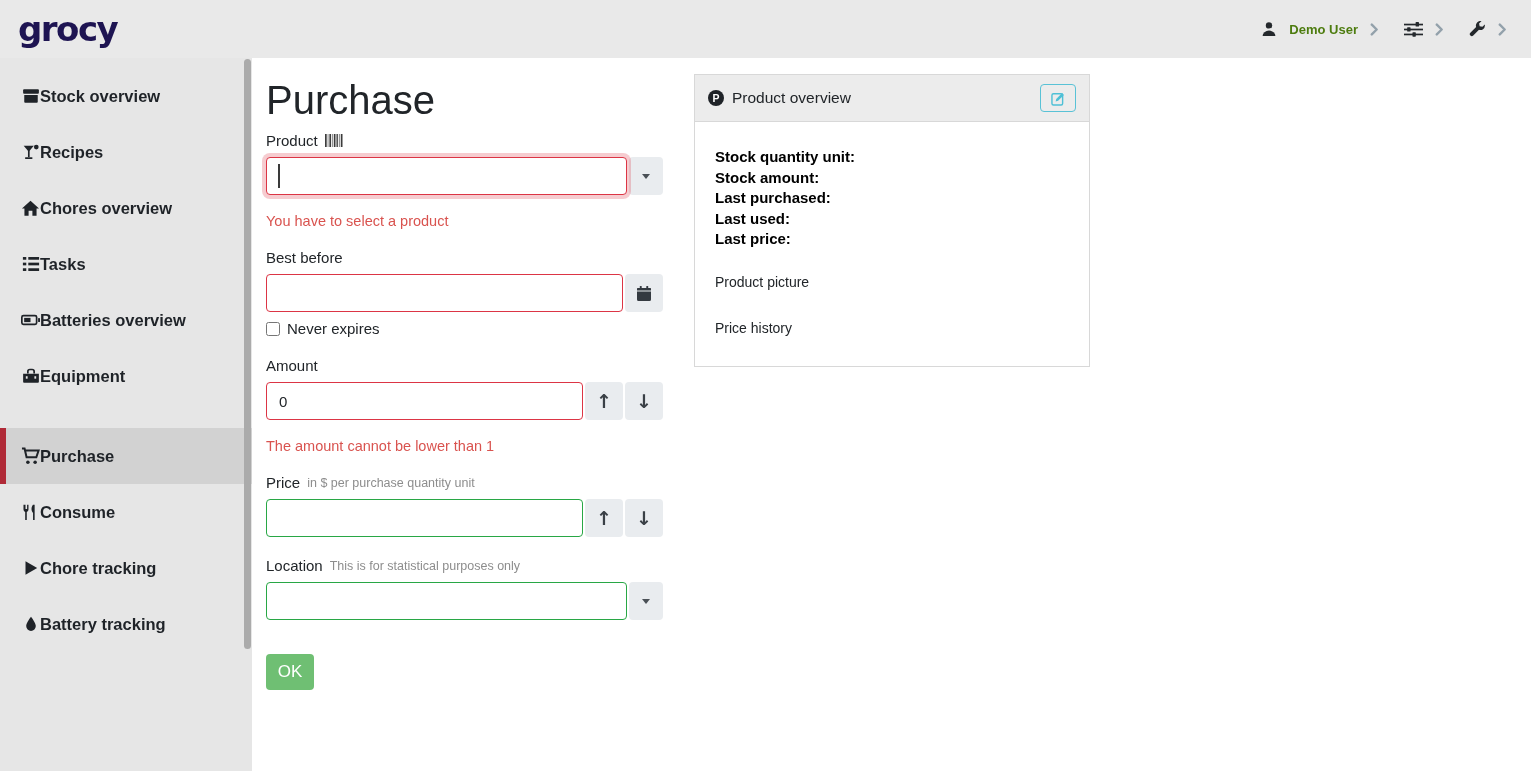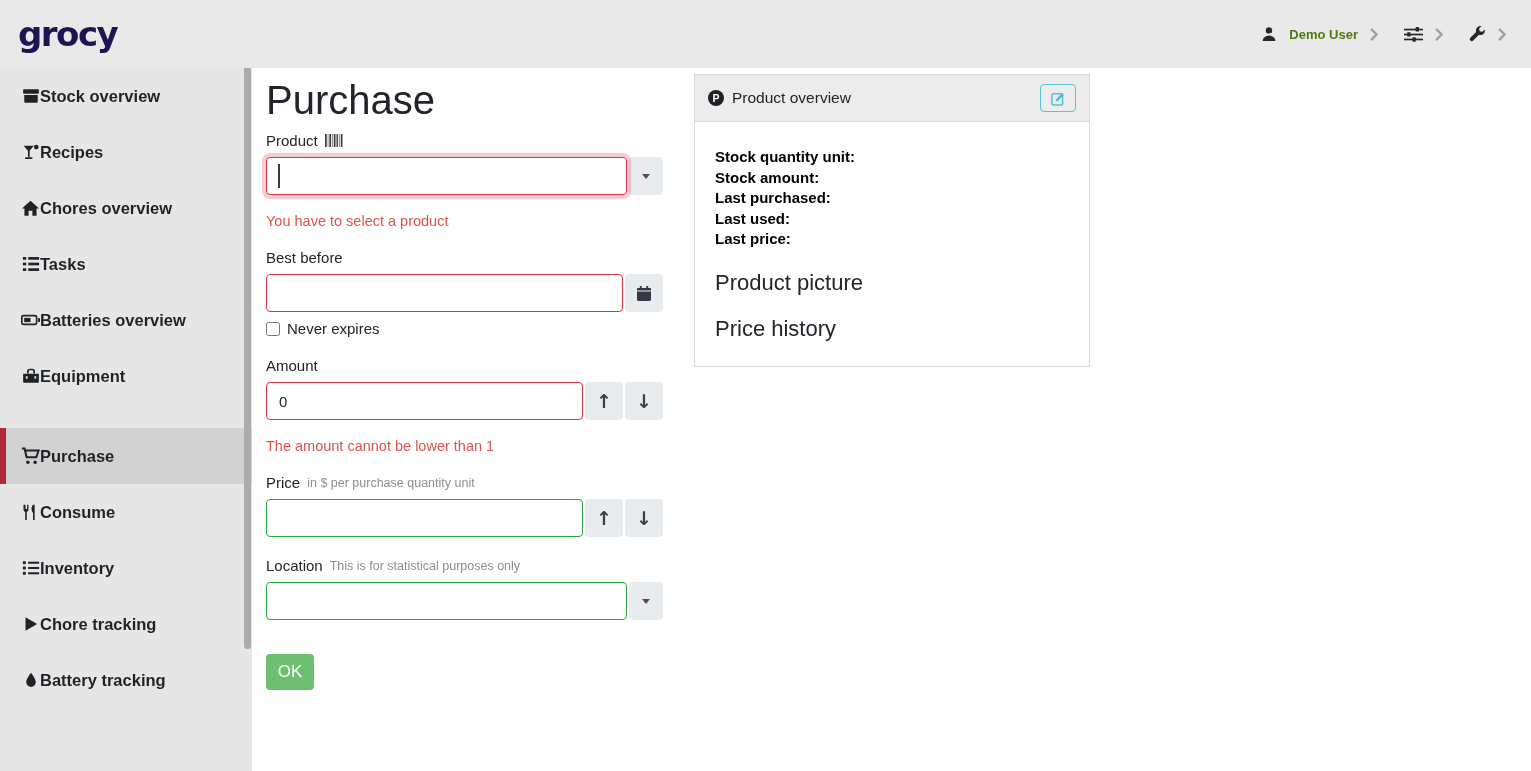--- a/index.html
+++ b/index.html
@@ -3,21 +3,21 @@
 <meta charset="utf-8">
 <style>
   * { box-sizing: border-box; margin: 0; padding: 0; }
   html, body { width: 1531px; height: 771px; overflow: hidden; }
   body {
     font-family: "Liberation Sans", "DejaVu Sans", sans-serif;
     background: #ffffff; color: #212529; position: relative;
   }
   
   .topbar {
-    height: 68px; background: #e9e9e9; display: flex;
+    height: 58px; background: #e9e9e9; display: flex;
     align-items: center; justify-content: space-between;
     padding: 0 24px 0 18px; position: relative; z-index: 5;
   }
   .logo {
     font-size: 34px; font-weight: 800; letter-spacing: -1.5px;
     color: #1e1452; text-decoration: none; cursor: pointer;
     font-family: "DejaVu Sans", sans-serif;
   }
   .topbar-right { display: flex; align-items: center; gap: 13px; }
   .topbar-group { display: flex; align-items: center; gap: 12px; margin-left: 12px; cursor: pointer; }
@@ -87,21 +87,21 @@
   .p-circle {
     width: 16px; height: 16px; border-radius: 50%; background: #1f2328; color: #fff;
     font-size: 10.5px; font-weight: 700; display: inline-flex; align-items: center; justify-content: center;
   }
   .btn-edit {
     width: 36px; height: 28px; border: 1px solid #59c2d6; border-radius: 4px;
     background: transparent; display: flex; align-items: center; justify-content: center; cursor: pointer;
   }
   .card-body { padding: 25px 20px 24px; }
   .ov-field { font-size: 15px; font-weight: 700; color: #000000; line-height: 20.5px; }
-  .ov-section { font-size: 22px; font-weight: 500; color: #212529; margin-top: 19px; line-height: 27px; }
+  .ov-section { font-size: 14px; font-weight: 500; color: #212529; margin-top: 19px; line-height: 27px; }
 </style>
 </head>
 <body>
 
 <div class="topbar">
   <a class="logo">grocy</a>
   <div class="topbar-right">
     <div class="topbar-group">
       <span class="top-icon">
         <svg width="16" height="16" viewBox="0 0 16 16" fill="currentColor">
@@ -223,33 +223,20 @@
     <span>Purchase</span>
   </div>
   <div class="nav-item">
     <span class="icon">
       <svg width="17" height="17" viewBox="0 0 16 16" fill="currentColor">
           <path d="M1.4.8v4.4a2.4 2.4 0 0 0 1.6 2.3V15h1.5V7.5a2.4 2.4 0 0 0 1.6-2.3V.8H4.8v4H3.3v-4z"></path>
           <path d="M10.3.8c-1.7 2.1-1.9 5.6.1 7.6V15h1.5V.8z"></path>
         </svg>
     </span>
     <span>Consume</span>
-  </div>
-  <div class="nav-item">
-    <span class="icon">
-      <svg width="18" height="18" viewBox="0 0 16 16" fill="currentColor">
-          <rect x="0.8" y="2" width="2.6" height="2.6"></rect>
-          <rect x="5.4" y="2.4" width="9.8" height="1.8"></rect>
-          <rect x="0.8" y="6.7" width="2.6" height="2.6"></rect>
-          <rect x="5.4" y="7.1" width="9.8" height="1.8"></rect>
-          <rect x="0.8" y="11.4" width="2.6" height="2.6"></rect>
-          <rect x="5.4" y="11.8" width="9.8" height="1.8"></rect>
-        </svg>
-    </span>
-    <span>Inventory</span>
   </div>
   <div class="nav-item">
     <span class="icon">
       <svg width="16" height="16" viewBox="0 0 16 16" fill="currentColor">
           <path d="M2.5 1.2v13.6L14.2 8z"></path>
         </svg>
     </span>
     <span>Chore tracking</span>
   </div>
   <div class="nav-item">

